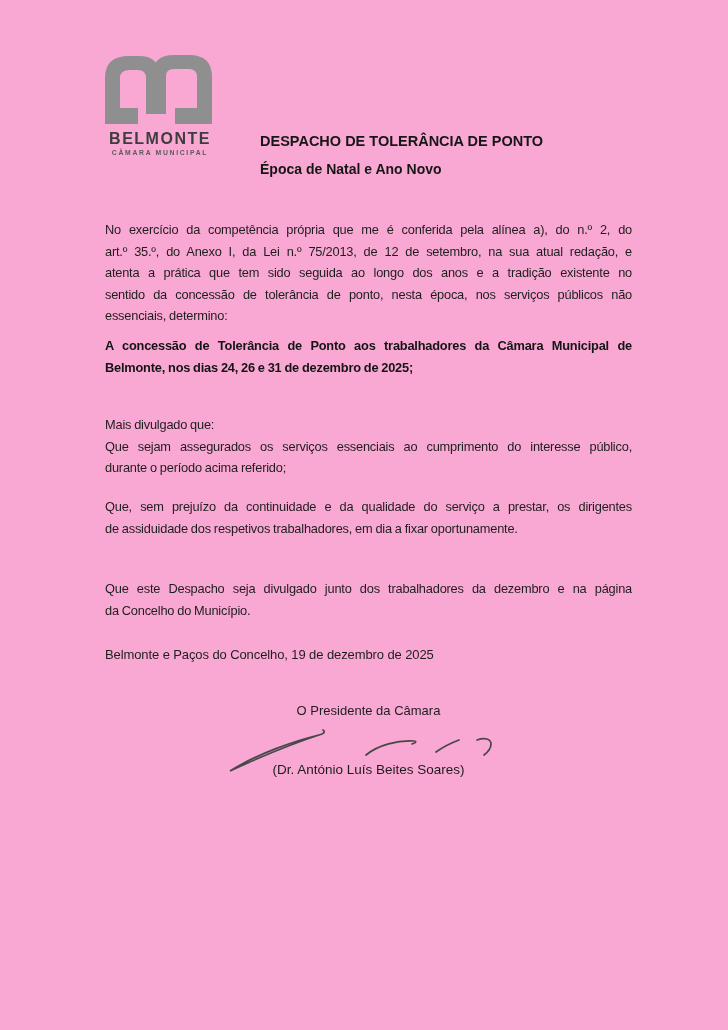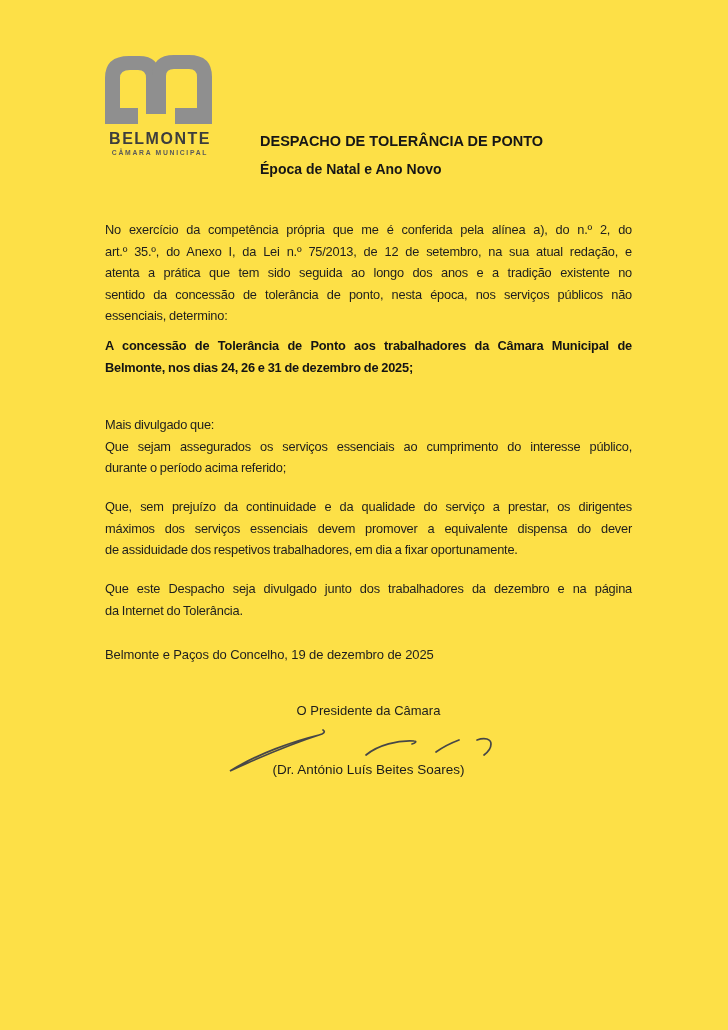--- a/index.html
+++ b/index.html
@@ -1,20 +1,20 @@
 <!DOCTYPE html>
 <html><head>
 <meta charset="utf-8">
 <style>
   html,body { margin:0; padding:0; background:#ffffff; }
   .page {
     position: relative;
     width: 728px;
     height: 1030px;
-    background: #fde047;
+    background: #f9a8d4;
     font-family: "Liberation Sans", sans-serif;
     color: #1f1f1f;
     overflow: hidden;
   }
 
   
   .logo-mark { position:absolute; left:105px; top:54px; width:110px; height:72px; }
   .org-name {
     position:absolute; left:100px; top:130px; width:120px;
     text-align:center; font-weight:bold; font-size:16px;
@@ -92,27 +92,26 @@
   </div>
 
   <div class="block p3">
     <span class="tl last">Mais divulgado que:</span>
     <span class="tl">Que sejam assegurados os serviços essenciais ao cumprimento do interesse público,</span>
     <span class="tl last">durante o período acima referido;</span>
   </div>
 
   <div class="block p4">
     <span class="tl">Que, sem prejuízo da continuidade e da qualidade do serviço a prestar, os dirigentes</span>
-    <span class="tl">máximos dos serviços essenciais devem promover a equivalente dispensa do dever</span>
     <span class="tl last">de assiduidade dos respetivos trabalhadores, em dia a fixar oportunamente.</span>
   </div>
 
   <div class="block p5">
     <span class="tl">Que este Despacho seja divulgado junto dos trabalhadores da dezembro e na página</span>
-    <span class="tl last">da Internet do Tolerância.</span>
+    <span class="tl last">da Concelho do Município.</span>
   </div>
 
   <div class="dateline">Belmonte e Paços do Concelho, 19 de dezembro de 2025</div>
   <div class="signer-title">O Presidente da Câmara</div>
 
   <svg class="signature" viewBox="0 0 290 56" aria-hidden="true">
     <g fill="none" stroke="#474747" stroke-width="1.7" stroke-linecap="round">
       <path d="M 103,9 q 3,2 -1,4 C 74,22 38,37 10,50 C 37,33 74,20 99,14"></path>
       <path d="M 146,34 C 158,24 178,19 194,20 c 3,0 2,2 -2,3"></path>
       <path d="M 216,31 C 223,26 231,22 239,19"></path>

